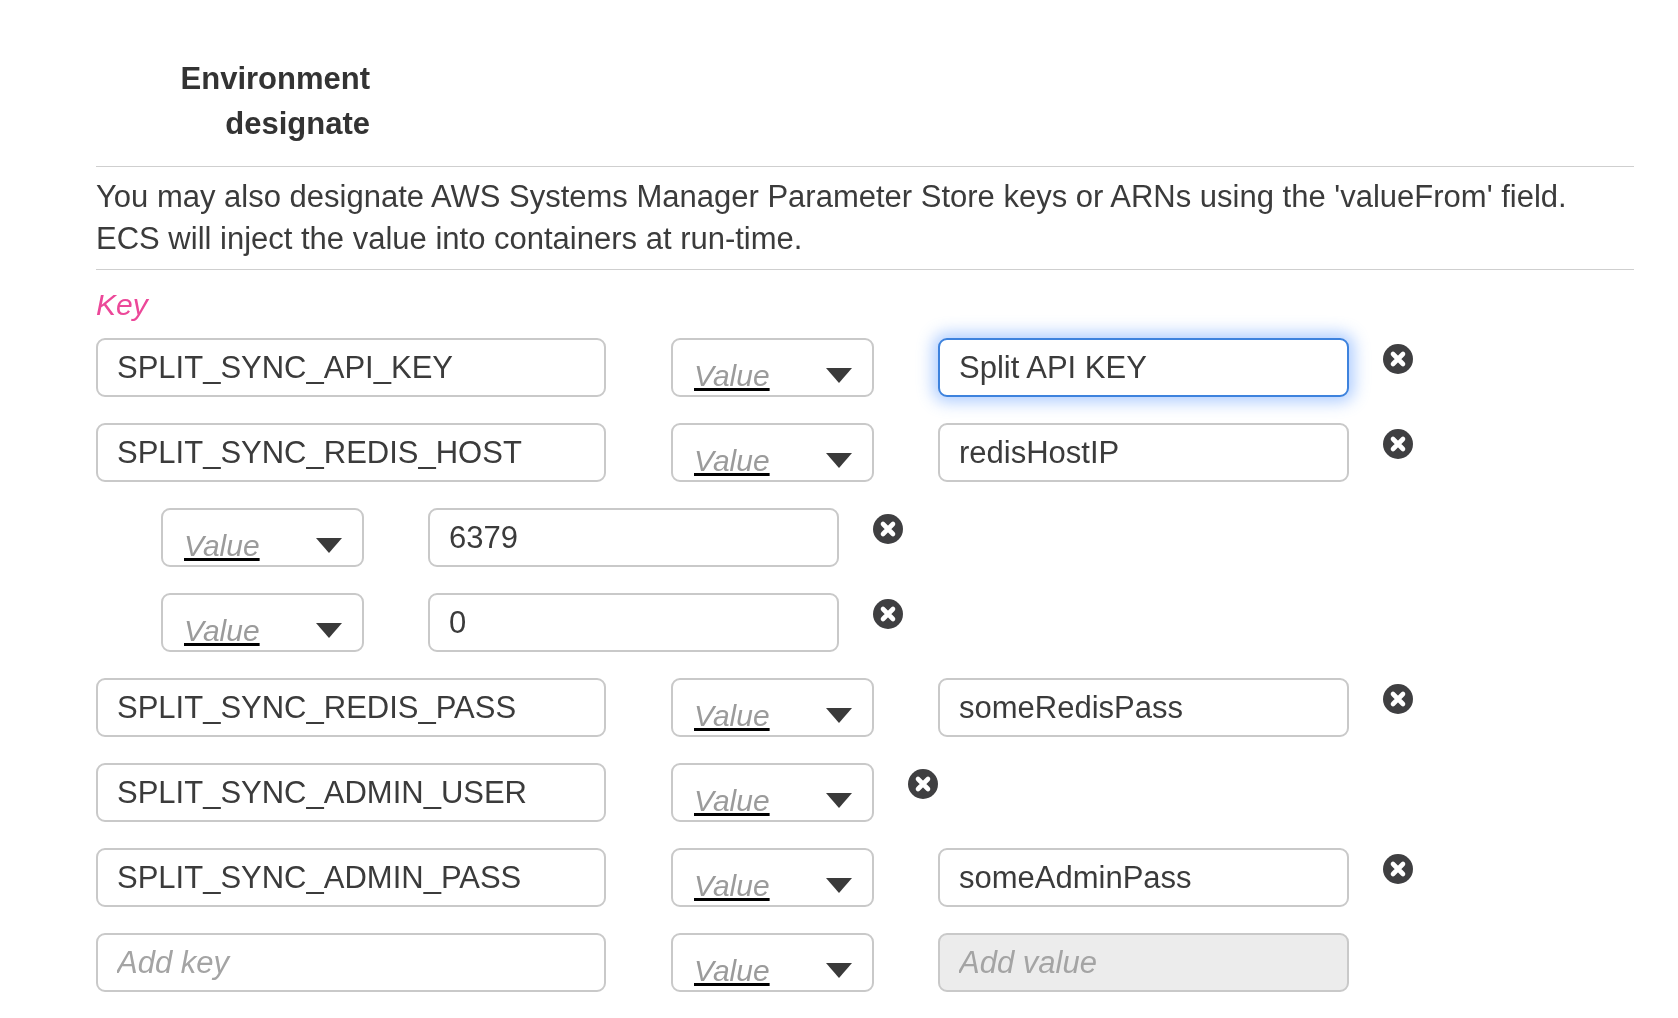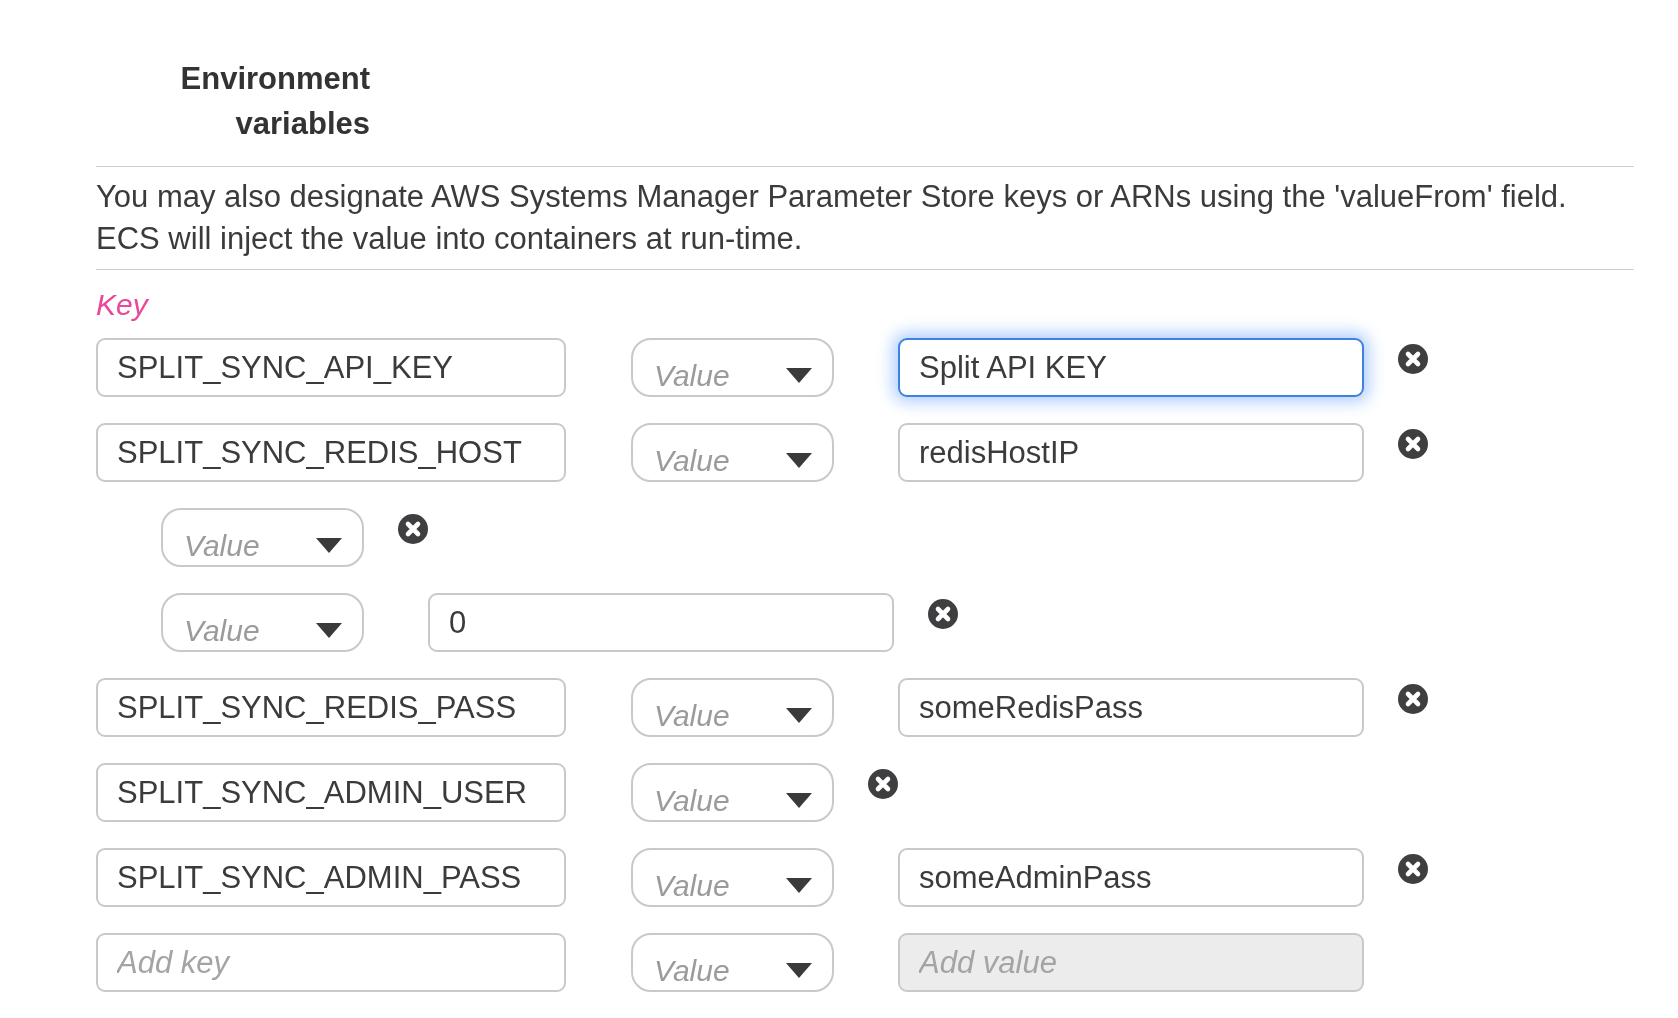--- a/index.html
+++ b/index.html
@@ -70,41 +70,42 @@
     font-size: 31px;
     color: #3b3b3b;
     padding: 0 18px 0 19px;
     outline: none;
   }
   .ti::placeholder {
     color: #a4a4a4;
     font-style: italic;
     opacity: 1;
   }
-  .key-input { width: 470px; }
-  .value-input { width: 466px; margin-left: 64px; }
+  .key-input { width: 510px; }
+  .value-input { width: 411px; margin-left: 64px; }
   .value-input.focused {
     border-color: var(--focus-border, #3d82dd);
     box-shadow: 0 0 16px 5px var(--focus-glow, rgba(77,144,254,0.45));
   }
   .value-input.add-value { background: var(--disabled-bg, #ececec); }
 
   .type-select {
     box-sizing: border-box;
     width: 203px;
     height: 59px;
     margin-left: 65px;
     border: 2px solid var(--input-border, #c9c9c9);
-    border-radius: 20px;
+    border-radius: 9px;
     background: #ffffff;
     display: flex;
     align-items: center;
     justify-content: space-between;
     padding: 16px 20px 0 21px;
     cursor: pointer;
+    text-decoration: underline;
   }
   .type-label {
     font-size: 30px;
     font-style: italic;
     color: #9b9b9b;
   }
   .caret {
     width: 0;
     height: 0;
     border-left: 13px solid transparent;
@@ -124,21 +125,21 @@
     color: var(--remove-gray, #3f3f41);
     line-height: 0;
   }
   .remove-btn svg { display: block; }
 </style>
 </head>
 <body>
 
 <div class="page">
 
-  <div class="field-label">Environment variables</div>
+  <div class="field-label">Environment designate</div>
 
   <div class="content">
     <hr class="divider">
 
     <p class="description">You may also designate AWS Systems Manager Parameter Store keys or ARNs using the 'valueFrom' field. ECS will inject the value into containers at run-time.</p>
 
     <hr class="divider">
 
     <div class="key-header">Key</div>
 
@@ -171,20 +172,21 @@
         <path d="M10 10 L20 20 M20 10 L10 20" stroke="#ffffff" stroke-width="4.6" stroke-linecap="round"></path>
       </svg>
     </button>
   </div>
 
   <div class="row">
     <div class="type-select">
       <span class="type-label">Value</span>
       <span class="caret"></span>
     </div>
+    <input class="ti value-input" type="text" value="6379" style="">
     <button class="remove-btn">
       <svg width="30" height="30" viewBox="0 0 30 30" aria-hidden="true">
         <circle cx="15" cy="15" r="15" fill="currentColor"></circle>
         <path d="M10 10 L20 20 M20 10 L10 20" stroke="#ffffff" stroke-width="4.6" stroke-linecap="round"></path>
       </svg>
     </button>
   </div>
 
   <div class="row">
     <div class="type-select">

